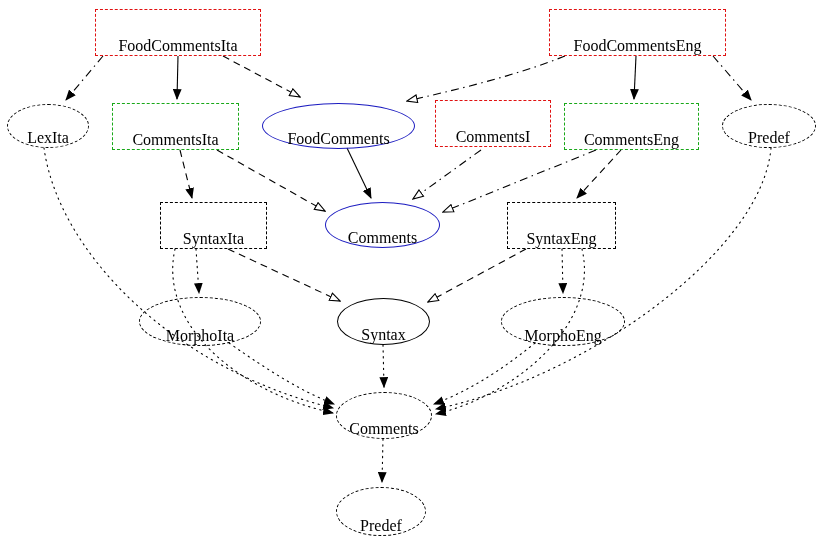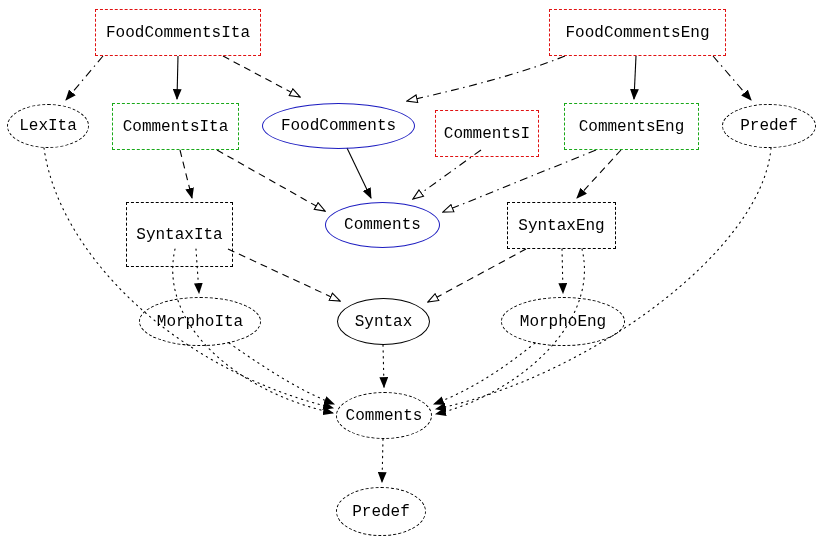--- a/index.html
+++ b/index.html
@@ -16,28 +16,27 @@
     overflow: hidden;
   }
   #edge-layer {
     position: absolute;
     left: 0;
     top: 0;
   }
   .node {
     position: absolute;
     display: flex;
-    align-items: center;
+    align-items: flex-end;
     justify-content: center;
     box-sizing: border-box;
     font-size: 16px;
     color: #000000;
     background: transparent;
     white-space: nowrap;
-    font-family: Liberation Mono, monospace;
   }
   .rect {
     border: 1px dashed #000000;
   }
   .ellipse {
     border: 1px solid #000000;
     border-radius: 50%;
   }
   .ellipse.dashed {
     border-style: dashed;
@@ -99,33 +98,33 @@
   </div>
 
   <div class="node ellipse b-blue" style="left:262px;top:103px;width:153px;height:46px">
     <span>FoodComments</span>
   </div>
 
   <div class="node rect b-green" style="left:112px;top:103px;width:127px;height:47px">
     <span>CommentsIta</span>
   </div>
 
-  <div class="node rect b-red" style="left:435px;top:110px;width:104px;height:47px">
+  <div class="node rect b-red" style="left:435px;top:100px;width:116px;height:47px">
     <span>CommentsI</span>
   </div>
 
   <div class="node rect b-green" style="left:564px;top:103px;width:135px;height:47px">
     <span>CommentsEng</span>
   </div>
 
   <div class="node ellipse dashed" style="left:722px;top:104px;width:94px;height:44px">
     <span>Predef</span>
   </div>
 
-  <div class="node rect" style="left:126px;top:202px;width:107px;height:65px">
+  <div class="node rect" style="left:160px;top:202px;width:107px;height:47px">
     <span>SyntaxIta</span>
   </div>
 
   <div class="node ellipse b-blue" style="left:325px;top:202px;width:115px;height:46px">
     <span>Comments</span>
   </div>
 
   <div class="node rect" style="left:507px;top:202px;width:109px;height:47px">
     <span>SyntaxEng</span>
   </div>

